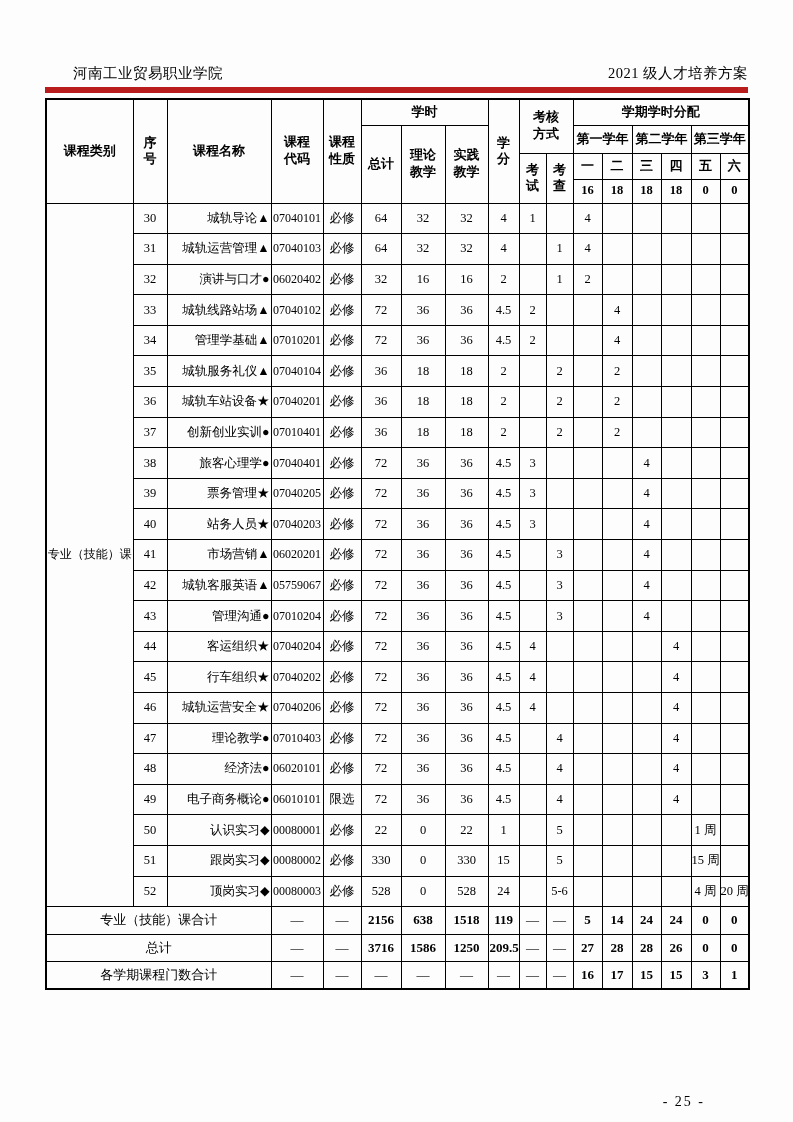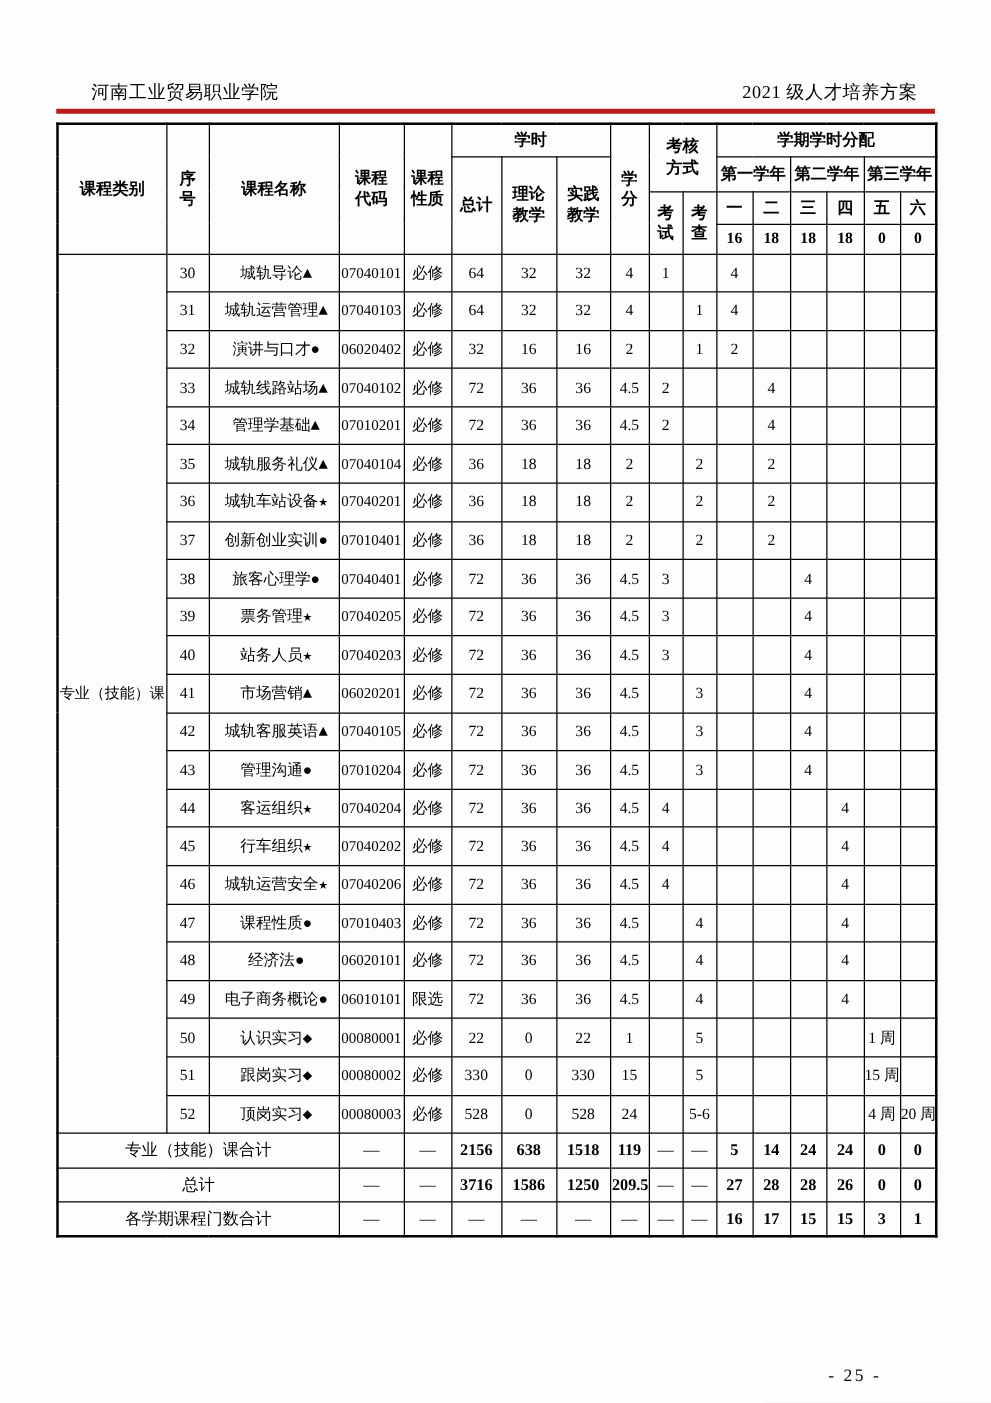--- a/index.html
+++ b/index.html
@@ -9,25 +9,25 @@
     font-family:"Liberation Serif","DejaVu Serif",serif;
     color:#000;
   }
   .page {
     position:relative; width:793px; height:1122px;
     background:#fdfdfd; overflow:hidden;
   }
   .doc-header {
     position:absolute; top:64px; left:45px; width:703px;
     display:flex; justify-content:space-between; align-items:flex-end;
-    border-bottom:4px solid #b91c1c; padding-bottom:4px;
+    border-bottom:6px solid #b91c1c; padding-bottom:4px;
     font-size:14.5px; letter-spacing:0.5px;
   }
   .doc-header .hl { margin-left:28px; }
-  .doc-header .hr { margin-right:14px; }
+  .doc-header .hr { }
 
   table.curriculum {
     position:absolute; top:98px; left:45px; width:703px;
     border-collapse:collapse; table-layout:fixed;
     border:2px solid #000;
   }
   th, td {
     border:1px solid #000;
     text-align:center; vertical-align:middle;
     font-size:12.5px; font-weight:normal;
@@ -37,21 +37,21 @@
   thead tr.h1 { height:26px; }
   thead tr.h2 { height:28px; }
   thead tr.h3 { height:26px; }
   thead tr.h4 { height:24px; }
   thead tr.h4 th { font-size:12.5px; }
 
   .v2 { display:inline-block; width:1.15em; word-break:break-all; line-height:1.25;text-align:center; }
   .w2 { display:inline-block; width:2.3em; word-break:break-all; line-height:1.3;font-family:Liberation Serif, serif; }
 
   tbody tr { height:30.6px; }
-  td.c-name { text-align:center; padding-left:5px; white-space:nowrap;font-family:Liberation Mono, monospace; }
+  td.c-name { text-align:right; padding-left:5px; white-space:nowrap; }
   td.c-code { font-size:12px; padding:0; }
   td.c-sem  { white-space:nowrap; padding:0; }
   td.cat    { font-size:12px; padding:0; white-space:nowrap; }
 
   tfoot tr { height:27.5px;padding-left:27px; }
   tfoot td { font-size:13px; }
   tfoot td.f-label { font-size:13px; }
   tfoot td.f-num { font-weight:bold; }
 
   .page-number {
@@ -342,21 +342,21 @@
           <td class="c-sem"></td>
           <td class="c-sem"></td>
           <td class="c-sem">4</td>
           <td class="c-sem"></td>
           <td class="c-sem"></td>
           <td class="c-sem"></td>
         </tr>
         <tr>
           <td>42</td>
           <td class="c-name">城轨客服英语▲</td>
-          <td class="c-code">07040105</td>
+          <td class="c-code">05759067</td>
           <td>必修</td>
           <td>72</td>
           <td>36</td>
           <td>36</td>
           <td>4.5</td>
           <td></td>
           <td>3</td>
           <td class="c-sem"></td>
           <td class="c-sem"></td>
           <td class="c-sem">4</td>
@@ -431,21 +431,21 @@
           <td></td>
           <td class="c-sem"></td>
           <td class="c-sem"></td>
           <td class="c-sem"></td>
           <td class="c-sem">4</td>
           <td class="c-sem"></td>
           <td class="c-sem"></td>
         </tr>
         <tr>
           <td>47</td>
-          <td class="c-name">课程性质●</td>
+          <td class="c-name">理论教学●</td>
           <td class="c-code">07010403</td>
           <td>必修</td>
           <td>72</td>
           <td>36</td>
           <td>36</td>
           <td>4.5</td>
           <td></td>
           <td>4</td>
           <td class="c-sem"></td>
           <td class="c-sem"></td>

